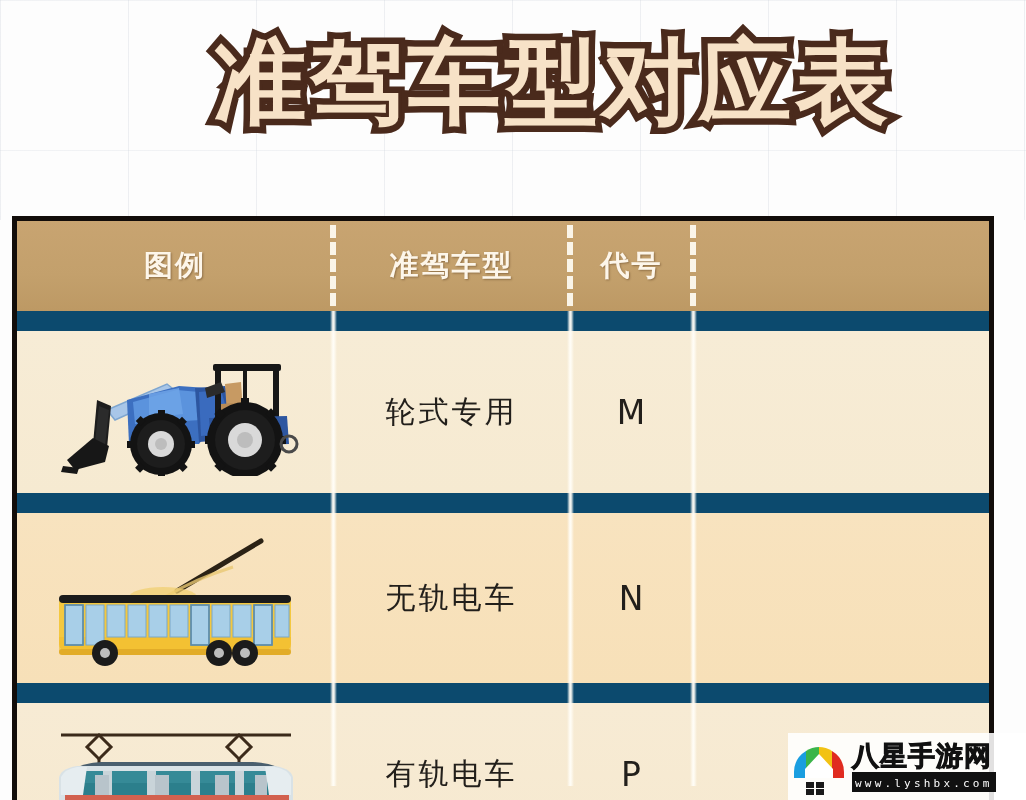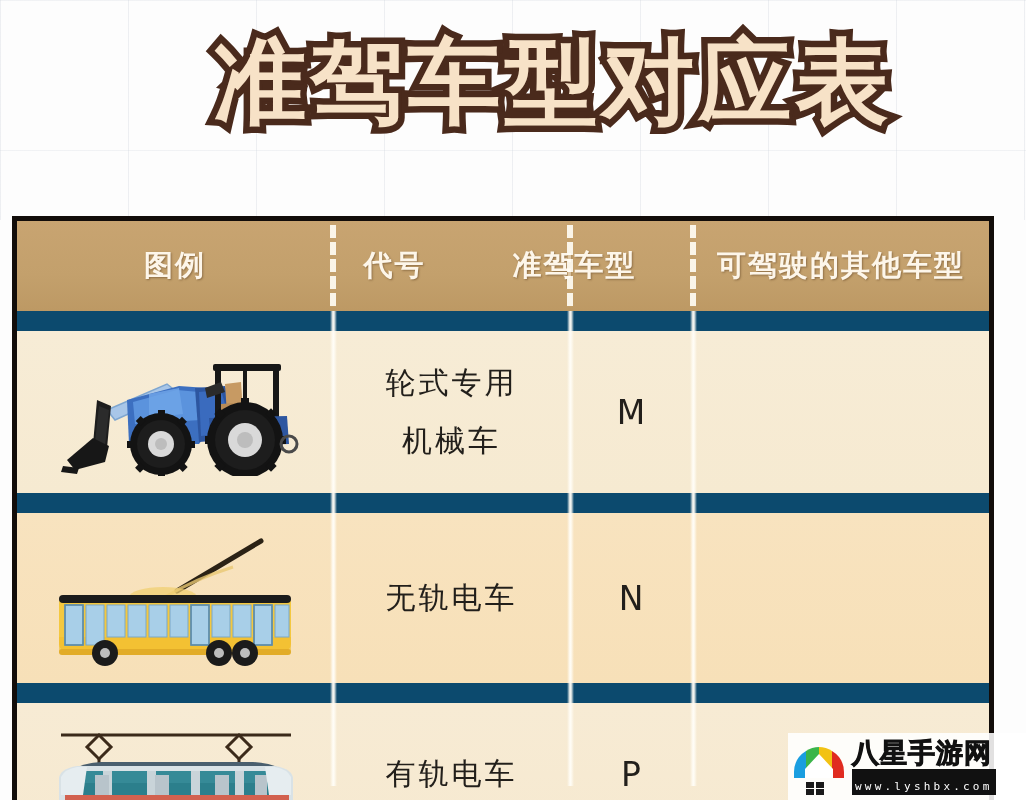--- a/index.html
+++ b/index.html
@@ -224,21 +224,21 @@
     letter-spacing: 1px;
     line-height: 1.1;
     -webkit-text-stroke: 1px #111;
   }
   .wm-url {
     margin-top: 2px;
     background: #111;
     color: #fff;
     font-size: 11px;
     letter-spacing: 3.2px;
-    padding: 11px 3px 2px 3px;
+    padding: 5px 3px 2px 3px;
     line-height: 1.2;
     font-family: "DejaVu Sans Mono", "Liberation Mono", monospace;
   }
 </style>
 </head>
 <body>
 
 <div class="page">
 
   <div class="bg-grid"></div>
@@ -246,23 +246,22 @@
 
   <div class="title-wrap">
     <div class="title">准驾车型对应表</div>
   </div>
 
   <div class="table-frame">
     <div class="table">
 
       <div class="thead">
         <div class="th col-img">图例</div>
+        <div class="th col-type">准驾车型</div>
         <div class="th col-code">代号</div>
-        <div class="th col-type">准驾车型</div>
-        <div class="th col-other">可驾驶的其他车型</div>
         <div class="vsep-head s1"></div>
         <div class="vsep-head s2"></div>
         <div class="vsep-head s3"></div>
       </div>
 
       <div class="tbody">
 
         <div class="tr r1">
           <div class="td col-img">
             <svg class="illo" width="252" height="128" viewBox="0 0 252 128">
@@ -322,21 +321,20 @@
                 <rect x="167" y="114" width="8" height="8" transform="rotate(45 171 118)"></rect>
                 <rect x="218" y="114" width="8" height="8" transform="rotate(-45 222 118)"></rect>
               </g>
 
               <circle cx="240" cy="96" r="8" fill="none" stroke="#4a4a4a" stroke-width="3"></circle>
             </svg>
           </div>
           <div class="td col-type">
             <div class="type-text">
               <div>轮式专用</div>
-              <div>机械车</div>
             </div>
           </div>
           <div class="td col-code">
             <span class="code-text">M</span>
           </div>
           <div class="td col-other"></div>
         </div>
 
         <div class="tr r2">
           <div class="td col-img">

